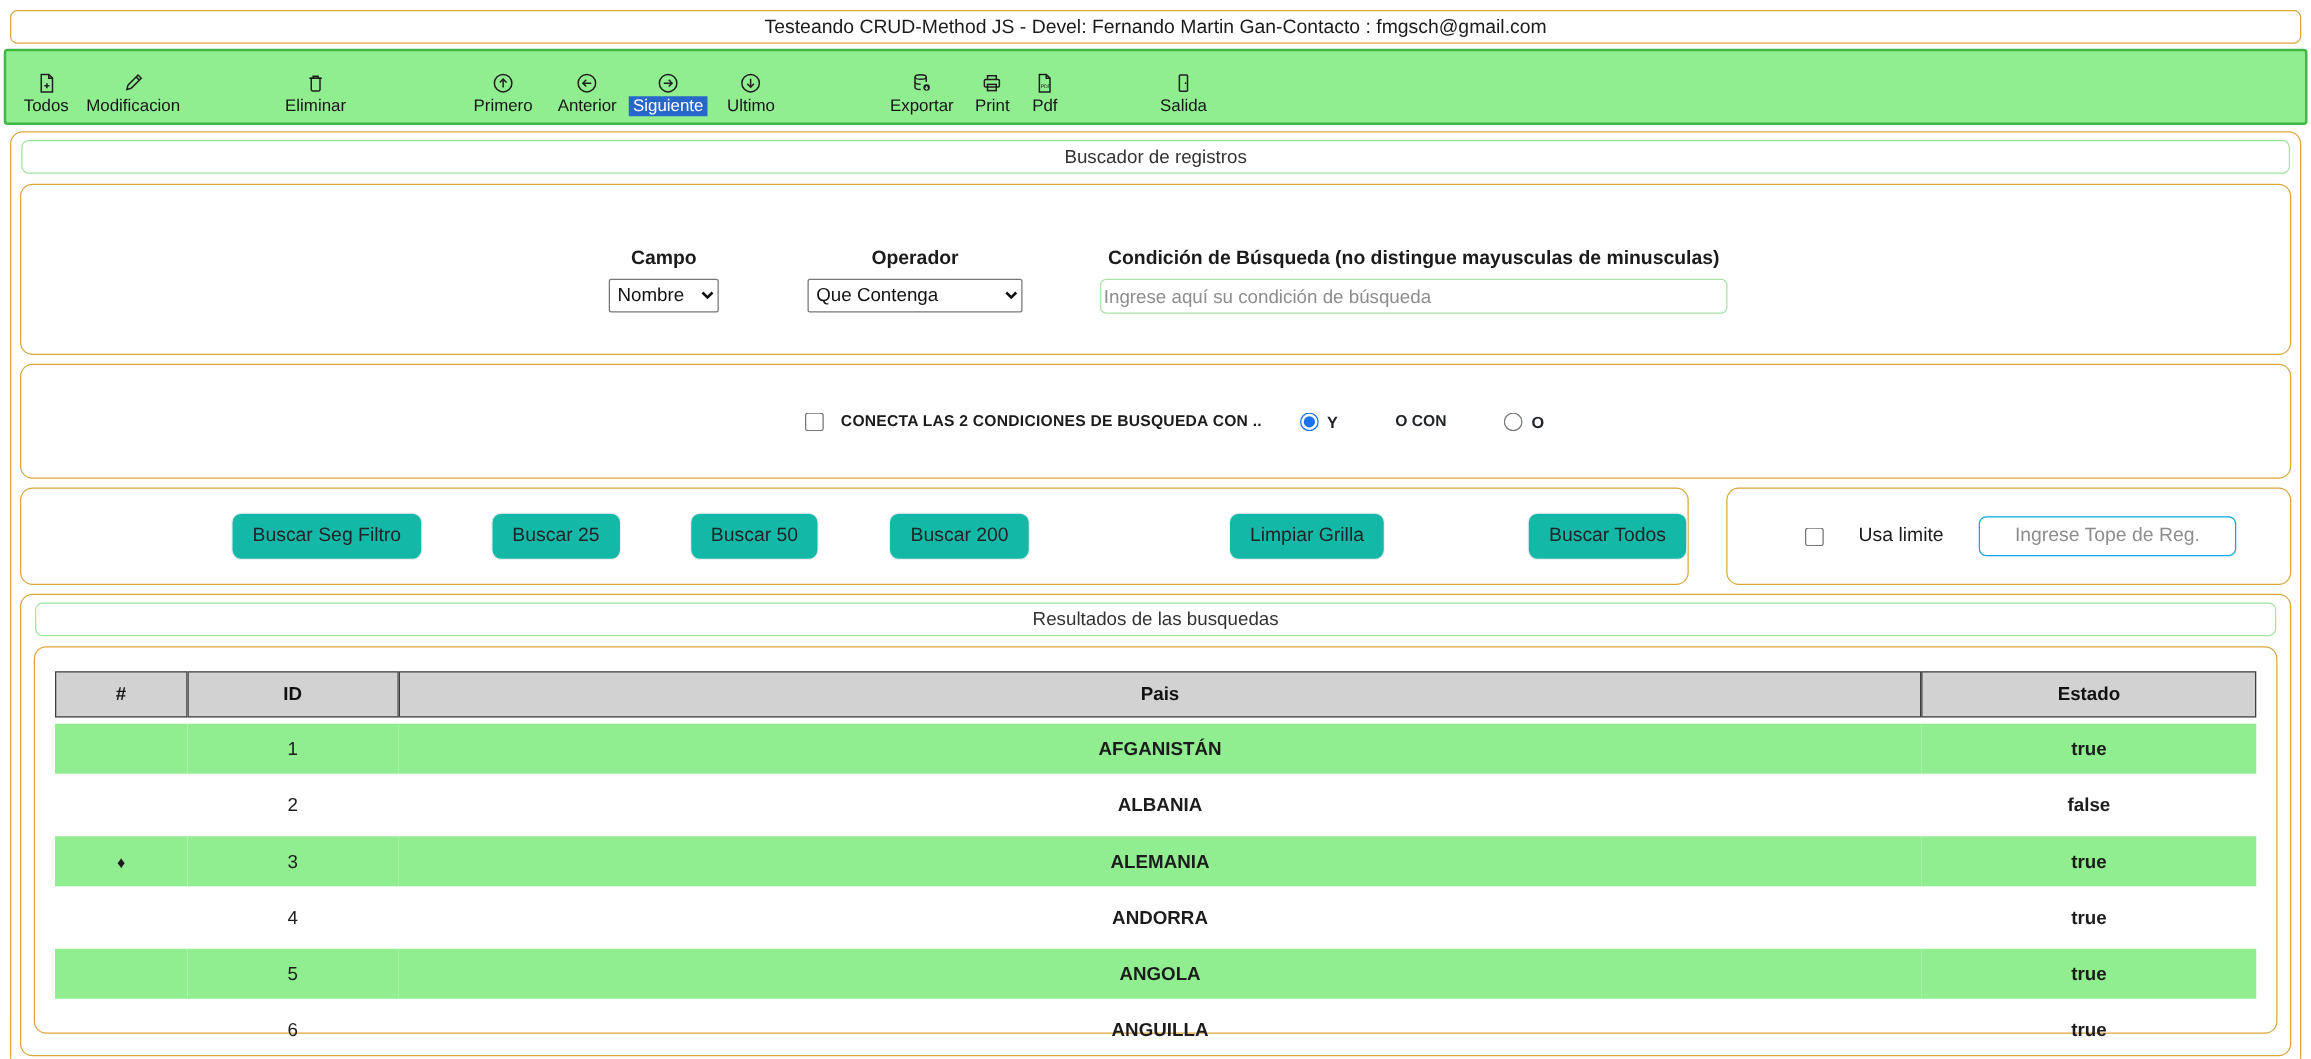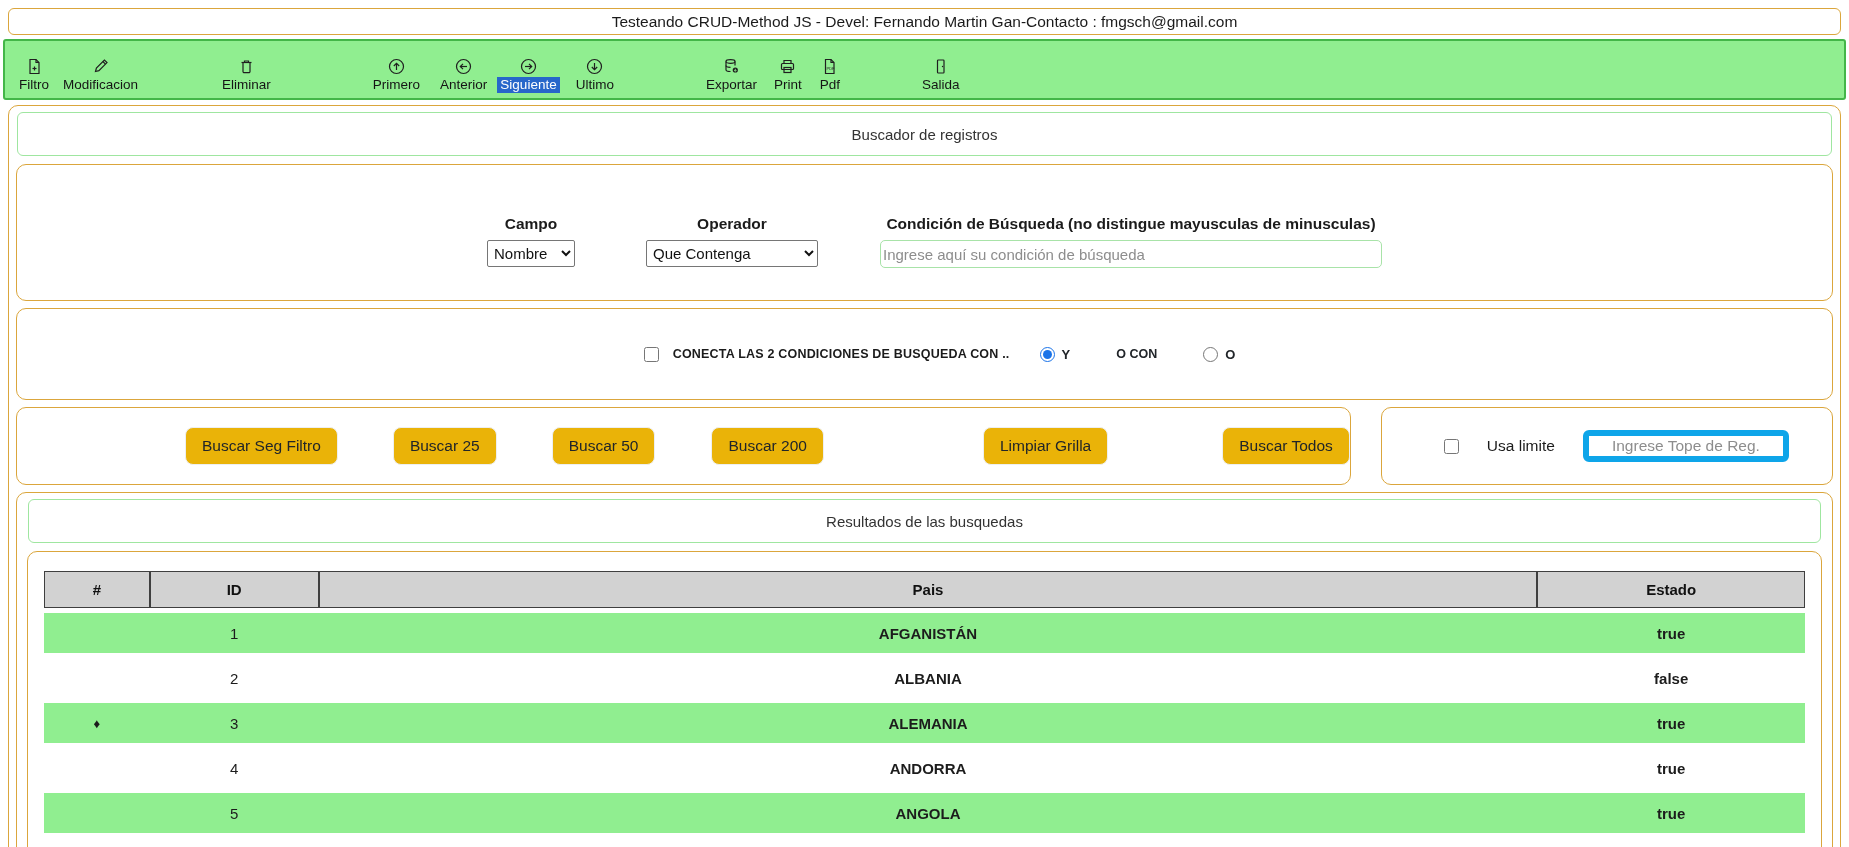--- a/index.html
+++ b/index.html
@@ -35,21 +35,21 @@
   .m-ult{margin-left:16px}.m-exp{margin-left:92px}.m-print{margin-left:17px}
   .m-pdf{margin-left:18px}.m-sal{margin-left:82px}
 
   
   .outer {
     margin:5px 8px 0 8px; height:800px;
     border:1px solid #dba63c; border-radius:10px;
     padding:5px 7px;
   }
   .green-bar {
-    border:1px solid #9fe6a0; border-radius:6px; height:44px;
+    border:1px solid #9fe6a0; border-radius:6px; height:27px;
     display:flex; align-items:center; justify-content:center;
     font-size:15px; color:#333; margin:1px 1px 8px 1px; background:#fff;
   }
   .obox { border:1px solid #dba63c; border-radius:10px; background:#fff;padding-left:30px; }
 
   
   .form-box { height:137px; display:flex; align-items:flex-start; padding-top:50px; padding-left:470px; }
   .fgroup { display:flex; flex-direction:column; align-items:center; }
   .fgroup label { font-weight:bold; font-size:15.5px; margin-bottom:7px; color:#1b1b1b; }
   .g-operador { margin-left:71px; }
@@ -76,31 +76,31 @@
   .radio-wrap input { width:15px; height:15px; margin:0; accent-color:#1a73e8; }
   .radio-lab { font-size:13px; font-weight:bold; }
   .rw-y { margin-left:30px; }
   .mid-label { font-size:12.5px; font-weight:bold; margin-left:46px; }
   .rw-o { margin-left:46px; }
 
   
   .btn-row { margin-top:7px; display:flex; }
   .btns-box { flex:0 0 1288px; height:78px; display:flex; align-items:center; padding-left:168px; }
   .btn {
-    background:#eab308; border:1px solid #edeff1; border-radius:8px;
+    background:#14b8a6; border:1px solid #edeff1; border-radius:8px;
     font-family:"Liberation Sans", sans-serif; font-size:15.5px; color:#212529;
     padding:9px 16px; cursor:pointer; white-space:nowrap;
   }
   .b2{margin-left:55px}.b3{margin-left:55px}.b4{margin-left:56px}.b5{margin-left:159px}.b6{margin-left:114px}
   .limit-box { margin-left:30px; flex:1; height:78px; display:flex; align-items:center; padding-left:62px; }
   .limit-box input[type="checkbox"] { width:15px; height:15px; margin:0; }
   .limit-label { font-size:15.5px; margin-left:28px; color:#1b1b1b; }
   .limit-input {
     margin-left:28px; width:206px; height:32px;
-    border:6px solid #0ea5e9; border-radius:6px;
+    border:1px solid #0ea5e9; border-radius:6px;
     font-family:"Liberation Sans", sans-serif; font-size:15.5px; text-align:center; outline:none; color:#222;
   }
 
   
   .results-wrap { margin-top:7px; border:1px solid #dba63c; border-radius:10px; padding:5px 10px; height:370px; }
   .table-box { padding:14px 16px; height:310px; }
   table { width:100%; border-collapse:separate; border-spacing:0 5px; table-layout:fixed; }
   th {
     background:#d2d2d2; border:1px solid #3f3f3f;
     font-size:15px; font-weight:bold; height:37px; color:#111;
@@ -122,21 +122,21 @@
 
   <div class="titem m-nuevo">
     <span class="ticon">
       <svg width="17" height="17" viewBox="0 0 17 17" fill="none" stroke="#1f1f1f" stroke-width="1.2">
         <path d="M4 1.5h6l3 3v11H4z"></path>
           <path d="M10 1.5v3h3"></path>
         <line x1="8.5" y1="8.5" x2="8.5" y2="12.5"></line>
           <line x1="6.5" y1="10.5" x2="10.5" y2="10.5"></line>
       </svg>
     </span>
-    <span class="tlabel">Filtro</span>
+    <span class="tlabel">Todos</span>
   </div>
 
   <div class="titem m-modif">
     <span class="ticon">
       <svg width="17" height="17" viewBox="0 0 17 17" fill="none" stroke="#1f1f1f" stroke-width="1.2">
         <path d="M3.5 13.5l.9-3.4 8-8.1 2.6 2.6-8.1 8-3.4.9z"></path>
           <line x1="10.9" y1="3.5" x2="13.5" y2="6.1"></line>
       </svg>
     </span>
     <span class="tlabel">Modificacion</span>

